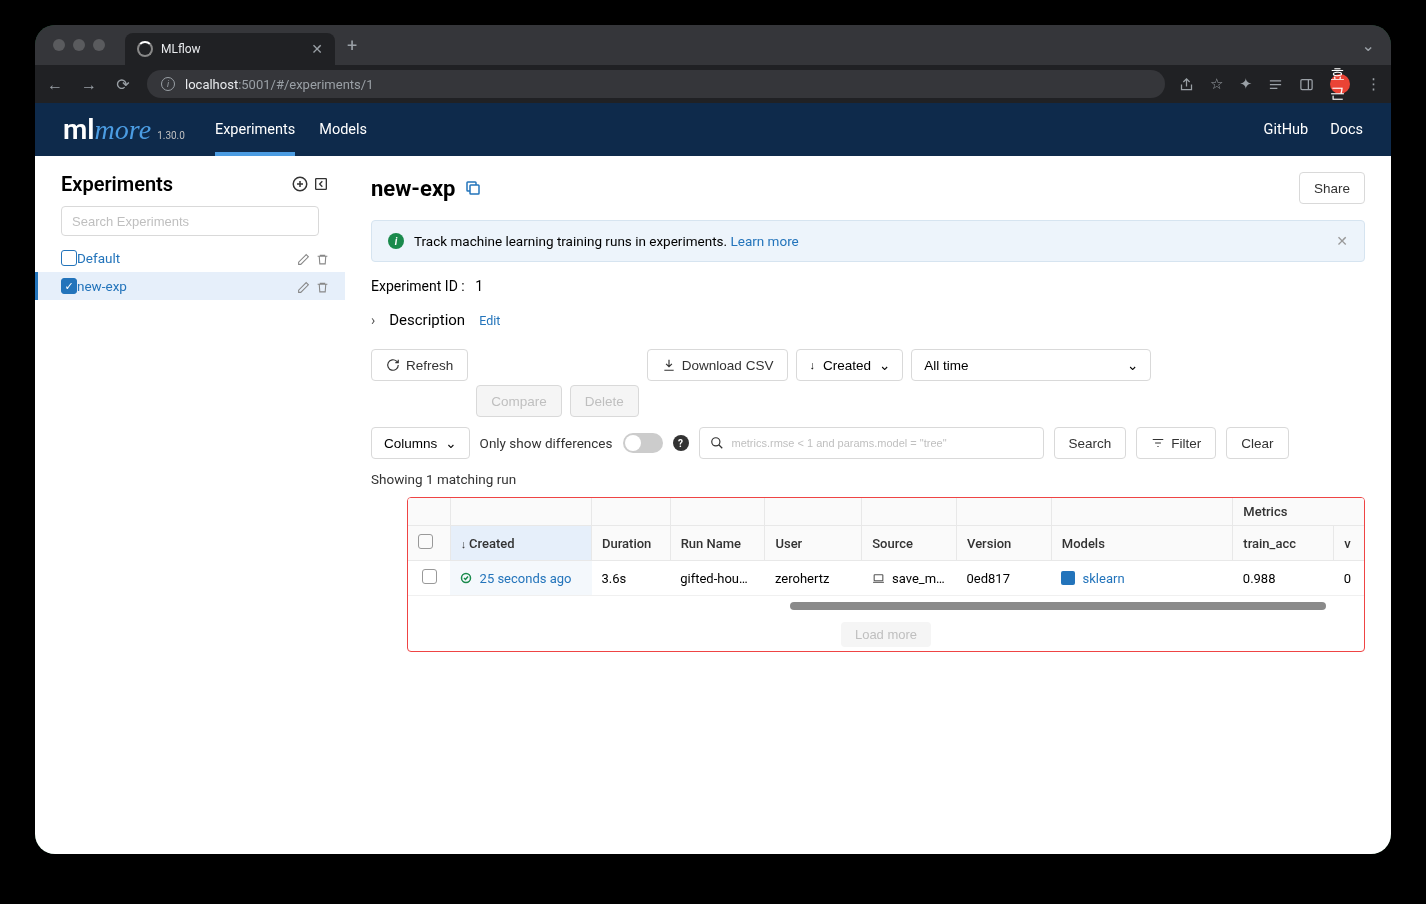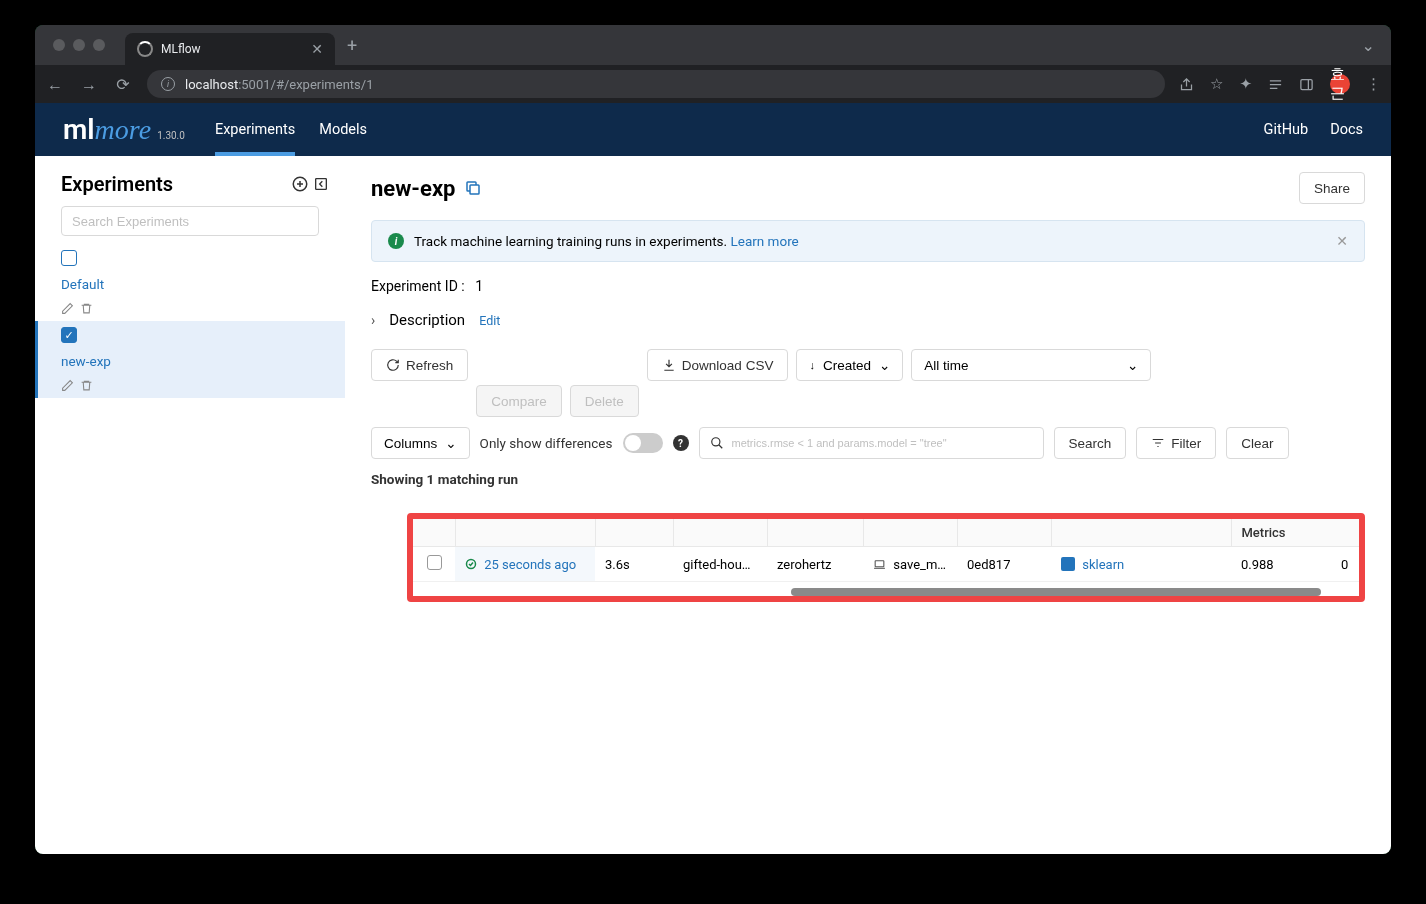--- a/index.html
+++ b/index.html
@@ -1,19 +1,19 @@
 <!DOCTYPE html>
 <html><head>
 <meta charset="utf-8">
 <style>
 * { margin: 0; padding: 0; box-sizing: border-box; }
 body { font-family: -apple-system, BlinkMacSystemFont, "Segoe UI", Roboto, sans-serif; background: #000; width: 1426px; height: 904px; overflow: hidden; }
 
 
-.browser-window { position: absolute; top: 25px; left: 35px; right: 35px; bottom: 50px; background: #14532d; border-radius: 8px; overflow: hidden; box-shadow: 0 20px 60px rgba(0,0,0,0.5); }
+.browser-window { position: absolute; top: 25px; left: 35px; right: 35px; bottom: 50px; background: #14532d; border-radius: 20px; overflow: hidden; box-shadow: 0 20px 60px rgba(0,0,0,0.5); }
 .browser-topbar { background: #35363a; height: 40px; display: flex; align-items: center; padding: 0 8px; }
 .traffic-lights { display: flex; gap: 8px; margin-left: 10px; margin-right: 20px; }
 .traffic-light { width: 12px; height: 12px; border-radius: 50%; background: #5a5b5e; }
 .tab { background: #202124; color: #e8eaed; padding: 0 12px; height: 32px; display: flex; align-items: center; gap: 8px; border-radius: 8px 8px 0 0; font-size: 12px; margin-top: 8px; width: 210px; }
 .tab-icon { width: 16px; height: 16px; border-radius: 50%; border: 2px solid #888; border-top-color: #fff; }
 .tab-close { margin-left: auto; cursor: pointer; font-size: 14px; color: #9aa0a6; }
 .new-tab { color: #9aa0a6; margin-left: 12px; font-size: 18px; cursor: pointer; }
 .chevron-tabs { margin-left: auto; color: #9aa0a6; margin-right: 8px; cursor: pointer; }
 
 .browser-urlbar { background: #202124; height: 38px; display: flex; align-items: center; padding: 0 10px; gap: 14px; }
@@ -43,21 +43,21 @@
 
 
 .sidebar { width: 310px; padding: 16px 0 0 0; border-right: none; }
 .sidebar-header { display: flex; align-items: center; justify-content: space-between; padding: 0 16px 10px 26px; }
 .sidebar-title { font-size: 20px; font-weight: 600; }
 .sidebar-actions { display: flex; gap: 4px; align-items: center; }
 .sidebar-search { margin: 0 26px 8px 26px; }
 .sidebar-search input { width: 100%; height: 30px; border: 1px solid #d9d9d9; border-radius: 4px; padding: 0 10px; font-size: 13px; color: #bfbfbf; }
 .sidebar-search input::placeholder { color: #bfbfbf; }
 .exp-list { }
-.exp-item { display: flex; align-items: flex-start; padding: 6px 16px 6px 26px; gap: 10px; cursor: pointer; position: relative; flex-direction: column; }
+.exp-item { display: flex; align-items: flex-end; padding: 6px 16px 6px 26px; cursor: pointer; position: relative; }
 .exp-item.active { background: #e6effa; }
 .exp-item.active::before { content: ""; position: absolute; left: 0; top: 0; bottom: 0; width: 3px; background: #2374BB; }
 .exp-checkbox { width: 16px; height: 16px; border: 1.5px solid #2374BB; border-radius: 3px; display: flex; align-items: center; justify-content: center; background: #fff; }
 .exp-checkbox.checked { background: #2374BB; color: #fff; font-size: 11px; }
 .exp-name { color: #2374BB; font-size: 13.5px; flex: 1; }
 .exp-icons { display: flex; gap: 6px; color: #888; font-size: 13px; }
 
 
 .main { flex: 1; padding: 16px 26px; overflow: auto; }
 .main-header { display: flex; align-items: center; justify-content: space-between; margin-bottom: 16px; }
@@ -86,24 +86,24 @@
 .select-wide { width: 240px; justify-content: space-between; }
 .toggle-wrap { display: flex; align-items: center; gap: 10px; }
 .toggle-label { font-size: 13.5px; color: #333; }
 .toggle { width: 40px; height: 20px; background: #ccc; border-radius: 10px; position: relative; cursor: pointer; }
 .toggle::after { content: ""; position: absolute; width: 16px; height: 16px; background: #fff; border-radius: 50%; top: 2px; left: 2px; }
 .help-icon { width: 16px; height: 16px; border-radius: 50%; background: #333; color: #fff; font-size: 10px; display: flex; align-items: center; justify-content: center; font-weight: bold; cursor: pointer; }
 .search-box { flex: 1; border: 1px solid #d9d9d9; border-radius: 4px; height: 32px; display: flex; align-items: center; padding: 0 10px; gap: 8px; max-width: 345px; }
 .search-box input { border: none; outline: none; flex: 1; font-size: 11px; }
 .search-box input::placeholder { color: #bfbfbf; }
 
-.result-count { font-size: 13.5px; margin-bottom: 26px; color: #333; font-weight: bold; }
-
-
-.table-wrap { border: 6px solid #ef4444; border-radius: 4px; overflow: hidden; position: relative; margin-left: 36px; }
+.result-count { font-size: 13.5px; margin-bottom: 10px; color: #333; }
+
+
+.table-wrap { border: 1px solid #ef4444; border-radius: 4px; overflow: hidden; position: relative; margin-left: 36px; }
 .tbl { width: 100%; border-collapse: collapse; font-size: 13px; table-layout: fixed; }
 .tbl thead tr.grp-row th { background: #fafafa; padding: 6px 10px; font-weight: 500; text-align: left; border-bottom: 1px solid #e8e8e8; border-left: 1px solid #e8e8e8; height: 26px; color: #333; }
 .tbl thead tr.hdr-row th { background: #fafafa; padding: 8px 10px; font-weight: 500; text-align: left; border-bottom: 1px solid #e8e8e8; border-left: 1px solid #e8e8e8; color: #333; }
 .tbl thead tr th:first-child { border-left: none; }
 .tbl thead tr.hdr-row th.sort-col { background: #e6effa; }
 .tbl tbody td { padding: 8px 10px; border-bottom: 1px solid #f0f0f0; white-space: nowrap; overflow: hidden; text-overflow: ellipsis; }
 .tbl tbody td.sort-col { background: #f4f8fc; }
 .row-check { width: 40px; text-align: center; }
 .row-check .cb { width: 15px; height: 15px; border: 1.5px solid #999; border-radius: 3px; display: inline-block; }
 .cell-link { color: #2374BB; cursor: pointer; }
@@ -353,20 +353,32 @@
               <tr class="grp-row">
                 <th></th>
                   <th></th>
                   <th></th>
                   <th></th>
                 <th></th>
                   <th></th>
                   <th></th>
                   <th></th>
                 <th colspan="2">Metrics</th>
+              </tr>
+              <tr class="hdr-row">
+                <th class="row-check"><span class="cb"></span></th>
+                <th class="sort-col"><span style="font-size:11px">↓ </span><span>Created</span></th>
+                <th>Duration</th>
+                <th>Run Name</th>
+                <th>User</th>
+                <th>Source</th>
+                <th>Version</th>
+                <th>Models</th>
+                <th>train_acc</th>
+                <th>v</th>
               </tr>
             </thead>
             <tbody>
               <tr>
                 <td class="row-check"><span class="cb"></span></td>
                 <td class="sort-col">
                   <span class="status-dot">
                     <svg width="12" height="12" viewBox="0 0 24 24" fill="none" stroke="#1A8A4C" stroke-width="3" style="display:inline;vertical-align:-1px">
                         <circle cx="12" cy="12" r="9"></circle>
                         <path d="M8 12l3 3 5-6"></path>
@@ -390,18 +402,21 @@
                 <td>
                   <span class="model-icon"></span>
                   <span class="cell-link">sklearn</span>
                 </td>
                 <td>0.988</td>
                 <td>0</td>
               </tr>
             </tbody>
           </table>
           <div class="hscroll"></div>
+          <div class="load-more-row">
+            <button class="load-more-btn">Load more</button>
+          </div>
         </div>
 
       </div>
     </div>
   </div>
 </div>
 
 </body></html>

